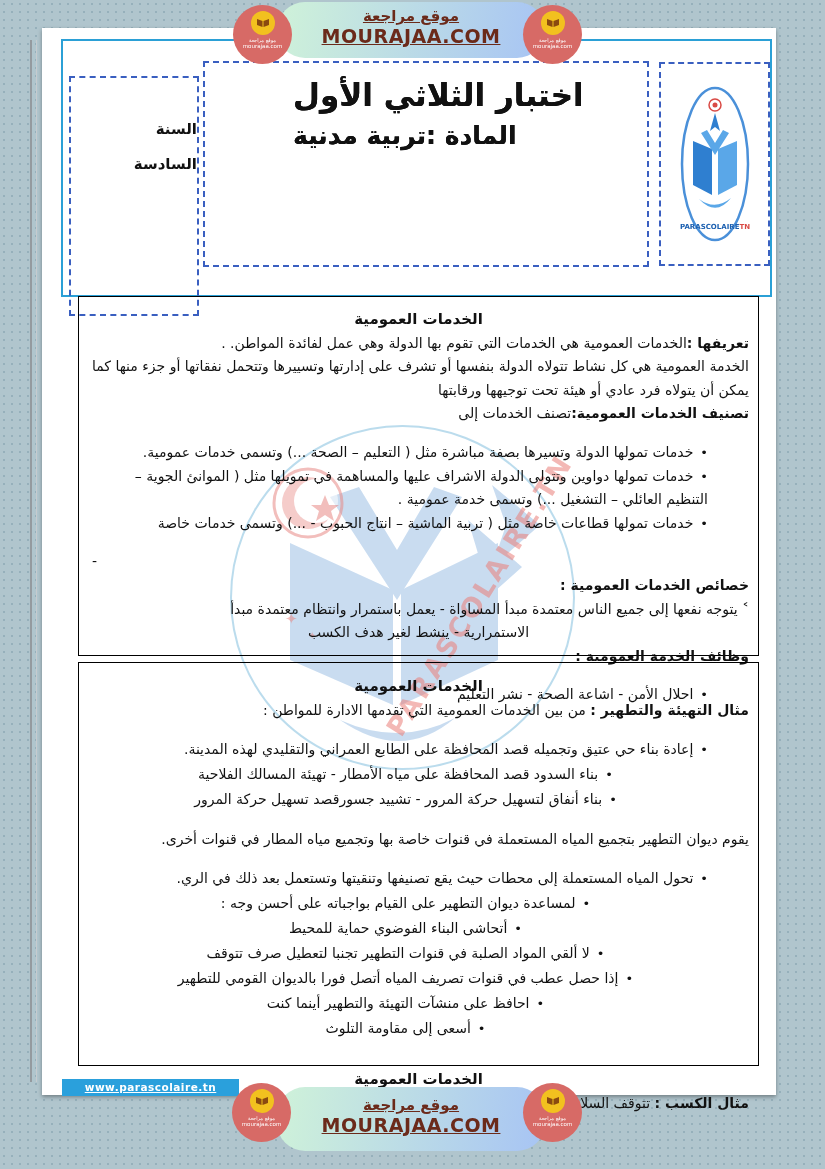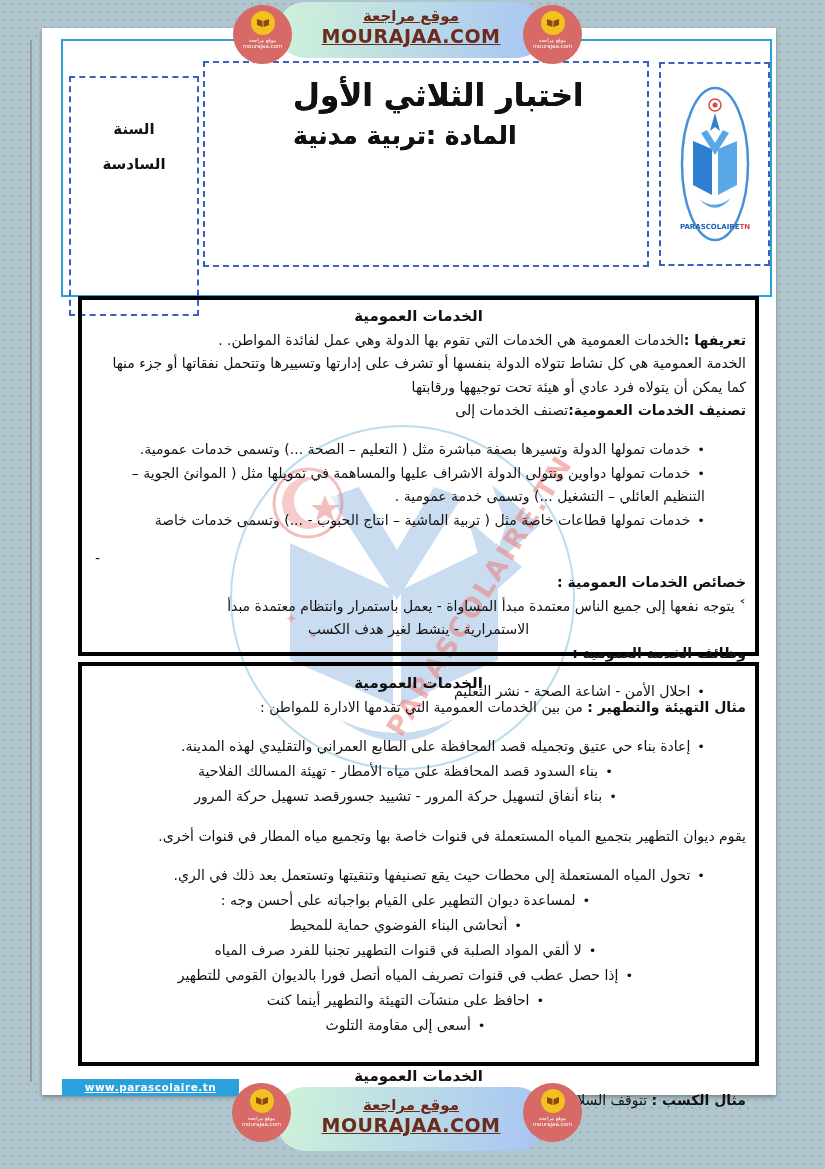--- a/index.html
+++ b/index.html
@@ -4,42 +4,42 @@
 <style>
   html,body{margin:0;padding:0;}
   body{
     width:825px;height:1169px;position:relative;overflow:hidden;
     background-color:#b0c5cd;
     background-image:radial-gradient(rgba(110,145,160,.4) 1px, transparent 1.2px);
     background-size:8px 8px;
     font-family:"DejaVu Sans","Liberation Sans",sans-serif;
     color:#111;
   }
-  .abs{position:absolute;text-align:center;}
+  .abs{position:absolute;}
 
   
   .page{left:42px;top:28px;width:734px;height:1067px;background:#ffffff;
         box-shadow:0 2px 4px rgba(0,0,0,.35);}
   .binding{left:30px;top:40px;width:4px;height:1042px;
            border-left:2px solid #949a9f;border-right:1px solid #c6cbcf;}
 
   
   .header-frame{left:61px;top:39px;width:707px;height:254px;border:2px solid #2ba0d6;background:transparent;}
   .dashed{border:2px dashed #3a5fc0;background:transparent;}
   .box-year{left:69px;top:76px;width:126px;height:202px;
             font-weight:bold;font-size:15px;padding-top:34px;line-height:2.3;direction:rtl;}
   .box-title{left:203px;top:61px;width:446px;height:206px;direction:rtl;text-align:left;
              padding:14px 0 0 88px;box-sizing:border-box;}
   .title1{font-size:31px;font-weight:900;text-shadow:0 0 .6px #000;}
   .title2{font-size:25px;font-weight:900;margin-top:8px;text-shadow:0 0 .6px #000;}
   .box-logo{left:659px;top:62px;width:107px;height:200px;display:flex;align-items:center;justify-content:center;}
 
   
-  .cbox{border:4px solid #000000;direction:rtl;text-align:right;background:transparent;
-        box-sizing:border-box;padding:5px 9px;font-size:14px;}
+  .cbox{border:1px solid #000000;direction:rtl;text-align:right;background:transparent;
+        box-sizing:border-box;padding:11px 9px;font-size:14px;}
   .cbox1{left:78px;top:296px;width:681px;height:360px;line-height:23.6px;}
   .cbox2{left:78px;top:662px;width:681px;height:404px;line-height:24px;}
   .hd{text-align:center;font-weight:bold;font-size:15px;}
   .b{font-weight:bold;}
   p{margin:0;}
   ul{margin:15px;padding:0 26px 0 0;list-style:none;}
   li::before{content:"•";margin-left:7px;font-size:13px;}
   .c{text-align:center;padding:0;}
   .dash-line{text-align:left;direction:rtl;padding-left:4px;}
   .gap-top{margin-top:26px;}
@@ -152,21 +152,21 @@
   <ul>
     <li>إعادة بناء حي عتيق وتجميله قصد المحافظة على الطابع العمراني والتقليدي لهذه المدينة.</li>
     <li class="c">بناء السدود قصد المحافظة على مياه الأمطار  -   تهيئة المسالك الفلاحية</li>
     <li class="c">بناء أنفاق لتسهيل حركة المرور  -    تشييد جسورقصد تسهيل حركة المرور</li>
   </ul>
   <p>يقوم ديوان التطهير بتجميع المياه المستعملة في قنوات خاصة بها وتجميع مياه المطار في قنوات أخرى.</p>
   <ul>
     <li>تحول المياه المستعملة إلى محطات حيث يقع تصنيفها وتنقيتها وتستعمل بعد ذلك في الري.</li>
     <li class="c">لمساعدة ديوان التطهير على القيام بواجباته على أحسن وجه :</li>
     <li class="c">أتحاشى البناء الفوضوي حماية للمحيط</li>
-    <li class="c">لا ألقي المواد الصلبة في قنوات التطهير تجنبا للفرد صرف المياه</li>
+    <li class="c">لا ألقي المواد الصلبة في قنوات التطهير تجنبا لتعطيل صرف تتوقف</li>
     <li class="c">إذا حصل عطب في قنوات تصريف المياه أتصل فورا بالديوان القومي للتطهير</li>
     <li class="c">احافظ على منشآت التهيئة والتطهير أينما كنت</li>
     <li class="c">أسعى إلى مقاومة التلوث</li>
   </ul>
   <div class="hd gap-top">الخدمات العمومية</div>
   <p><span class="b">مثال الكسب  :</span><span> تتوقف السلامة الجسدية والعقلية للفرد على الخدمات الصحية التالية :</span></p>
 </div>
 
 <div class="abs banner banner-top">
   <span class="ar">موقع مراجعة</span>

